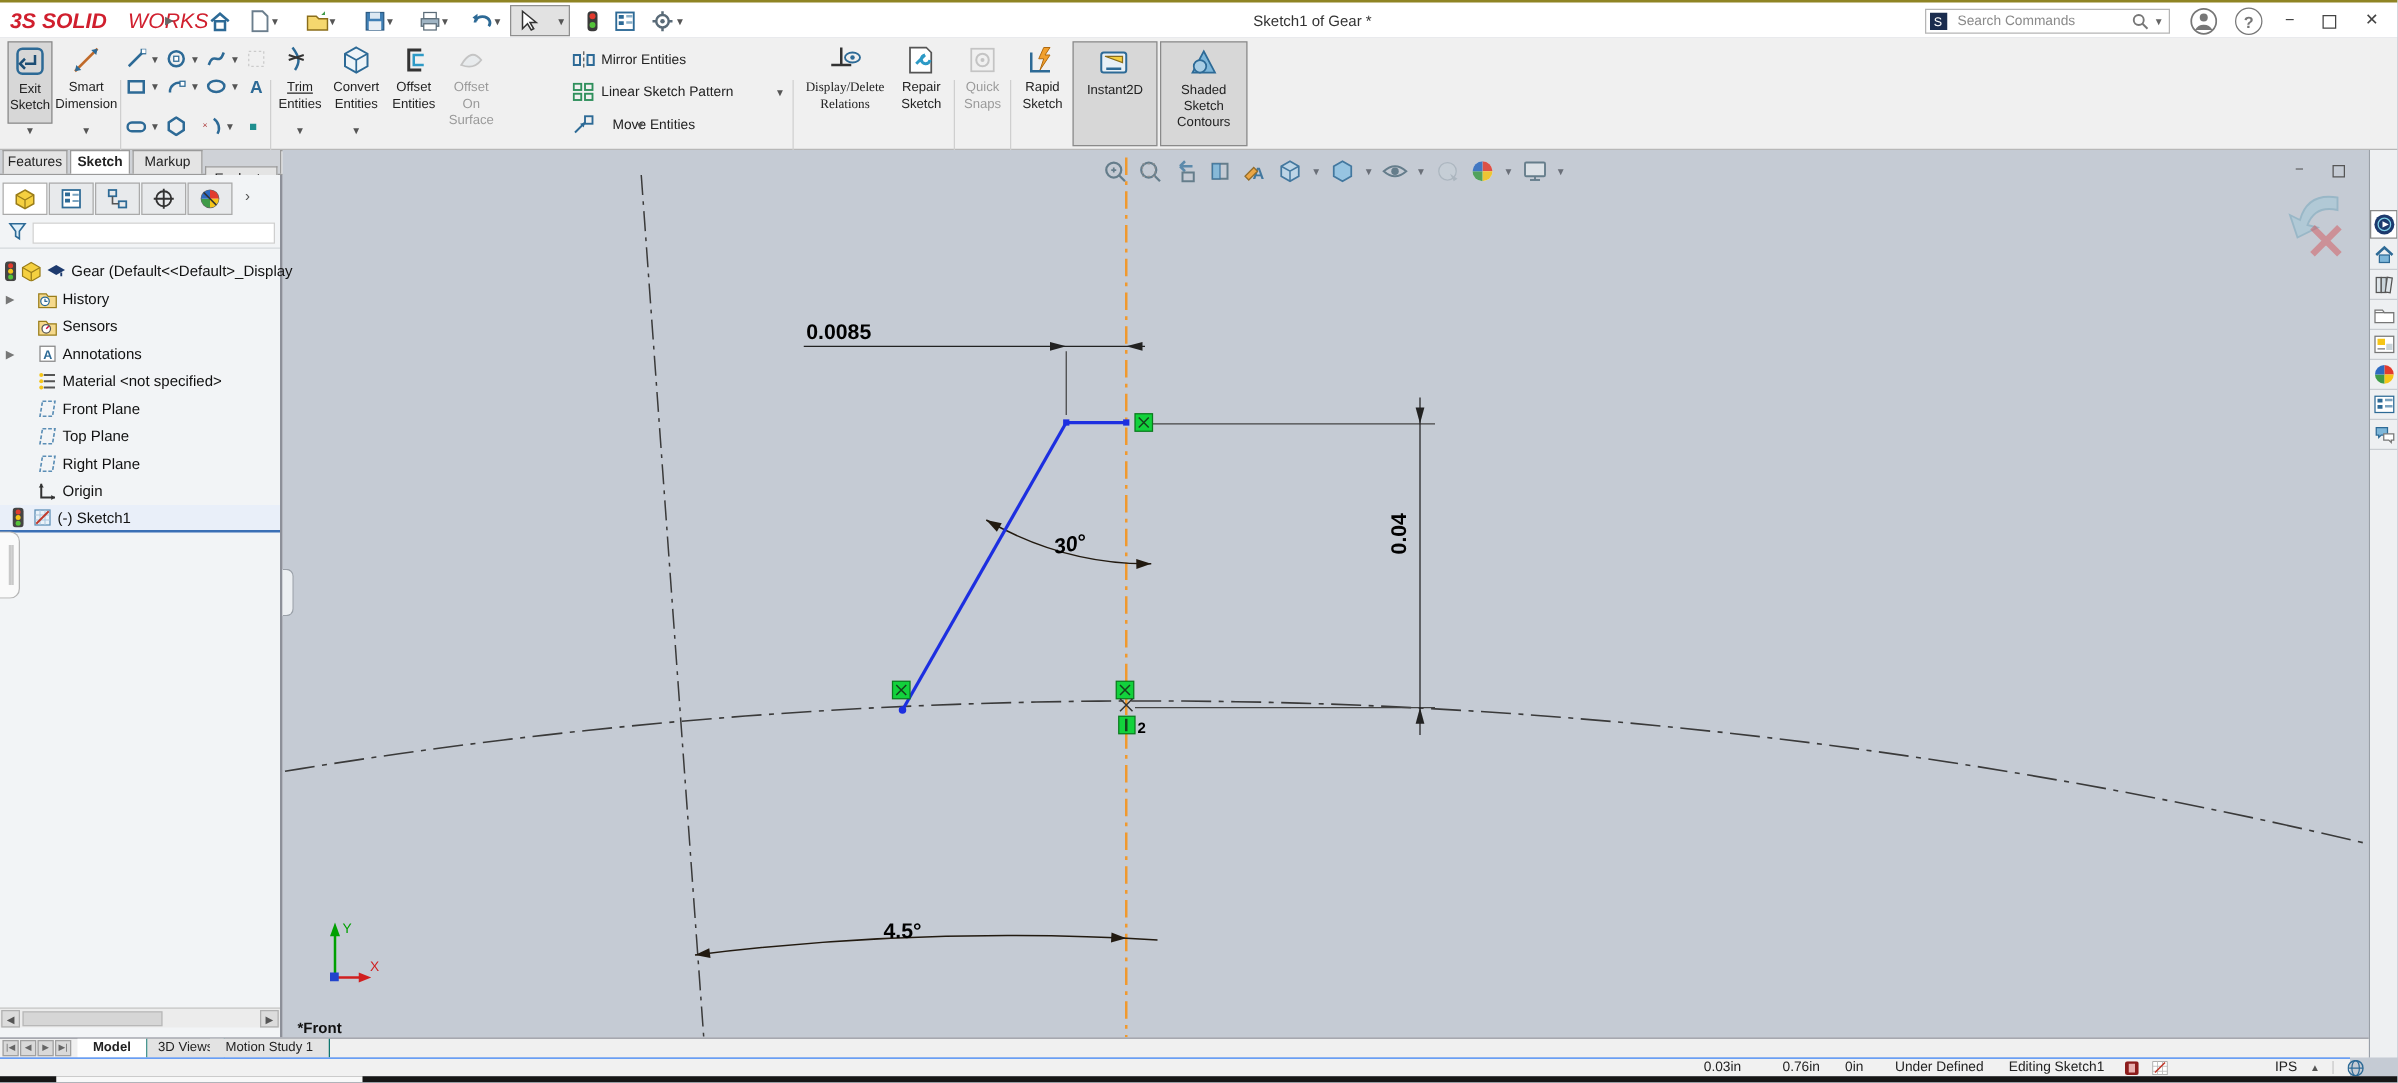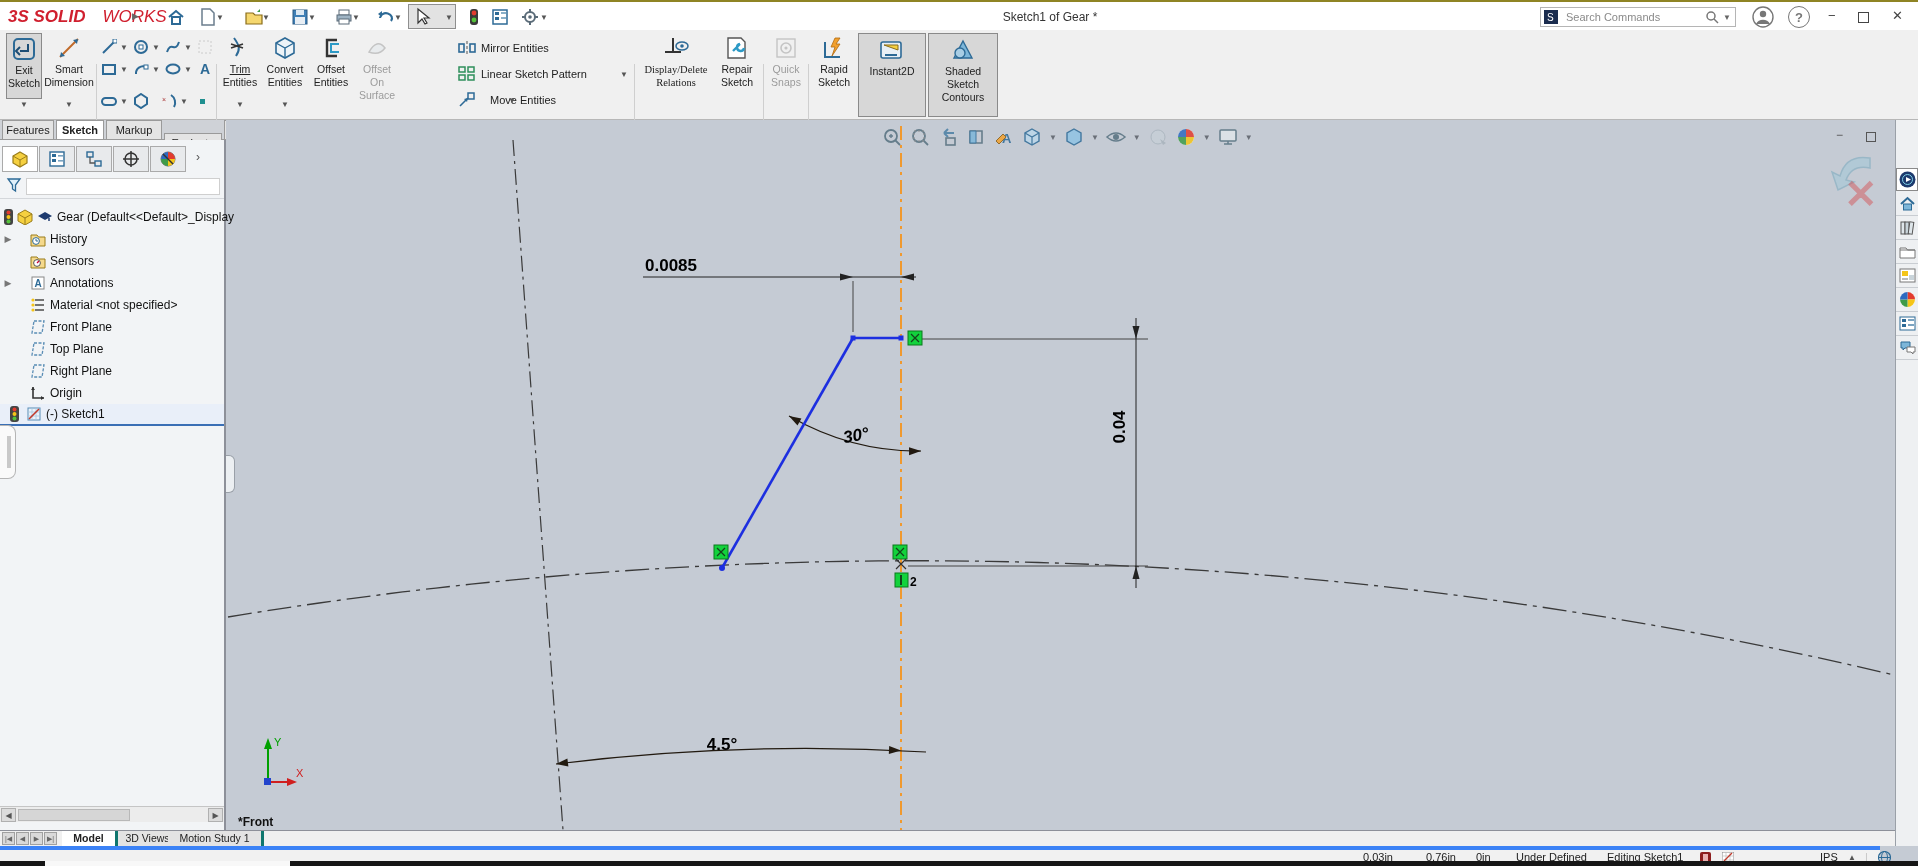--- a/index.html
+++ b/index.html
@@ -48,24 +48,24 @@
   #headsup{left:655px;top:4px;height:26px;display:flex;align-items:center;gap:6px;}
   .hicon{width:22px;height:22px;opacity:.85;}
   .hdd{font-size:8px;color:#6a6f78;}
   .gwin{top:8px;font-size:12px;color:#555;}
   
   #taskpane{left:1895px;top:120px;width:23px;height:726px;background:#eef0f2;border-left:1px solid #9aa0a8;box-sizing:border-box;}
   .tp-cell{position:absolute;left:0;width:22px;height:23px;border-bottom:1px solid #c9cdd2;display:flex;align-items:center;justify-content:center;}
   .tp-cell.active{background:#fff;border:1px solid #8a8a8a;box-sizing:border-box;}
   
   #bottombar{left:0;top:830px;width:1895px;height:16px;background:#f0f0f0;border-top:1px solid #8d9099;box-sizing:border-box;}
-  .btab{position:absolute;top:0;height:15px;line-height:15px;font-size:10.5px;color:#222;text-align:center;border-right:3px solid #0f766e;background:#e3e3e3;box-sizing:border-box;}
+  .btab{position:absolute;top:0;height:15px;line-height:15px;font-size:10.5px;color:#222;text-align:center;border-right:1px solid #0f766e;background:#e3e3e3;box-sizing:border-box;}
   .btab.active{background:#fff;font-weight:bold;}
   .navbtn{position:absolute;top:1px;width:13px;height:13px;background:#d9d9d9;border:1px solid #a0a0a0;box-sizing:border-box;color:#666;font-size:7px;text-align:center;line-height:12px;}
-  #statusbar{left:0;top:846px;width:1880px;height:15px;background:#f1f1f1;border-top:4px solid #3b82f6;box-sizing:border-box;font-size:11px;color:#222;}
+  #statusbar{left:0;top:846px;width:1880px;height:15px;background:#f1f1f1;border-top:1px solid #3b82f6;box-sizing:border-box;font-size:11px;color:#222;}
   .stat{position:absolute;top:1px;}
   #sliver{left:0;top:861px;width:1918px;height:5px;background:#161616;}
   #sliver .wseg{position:absolute;left:45px;top:0;width:245px;height:5px;background:#f8f8f8;}
 </style>
 </head>
 <body>
 
 <div id="titlebar" class="abs">
   <span class="abs logo"><span>3S</span>&nbsp;<span>SOLID</span><span class="works">WORKS</span></span>
   <span class="abs" style="left:132px;top:9px;font-size:9px;color:#666;">▶</span>

